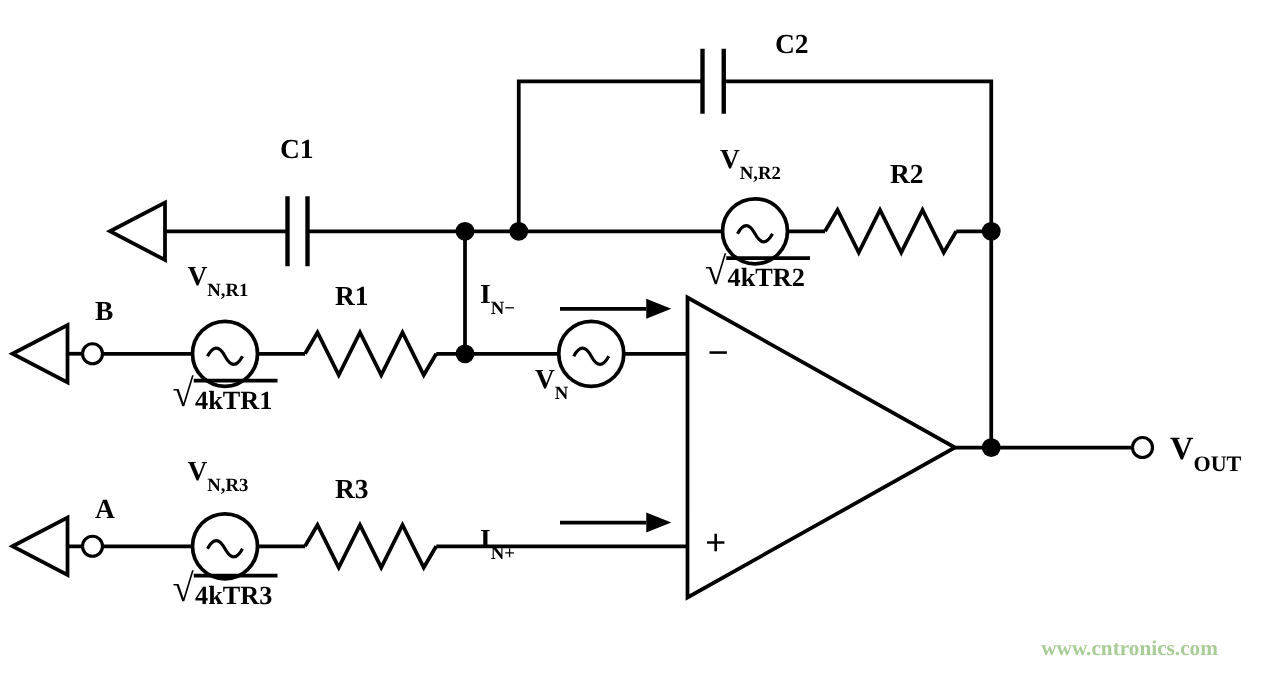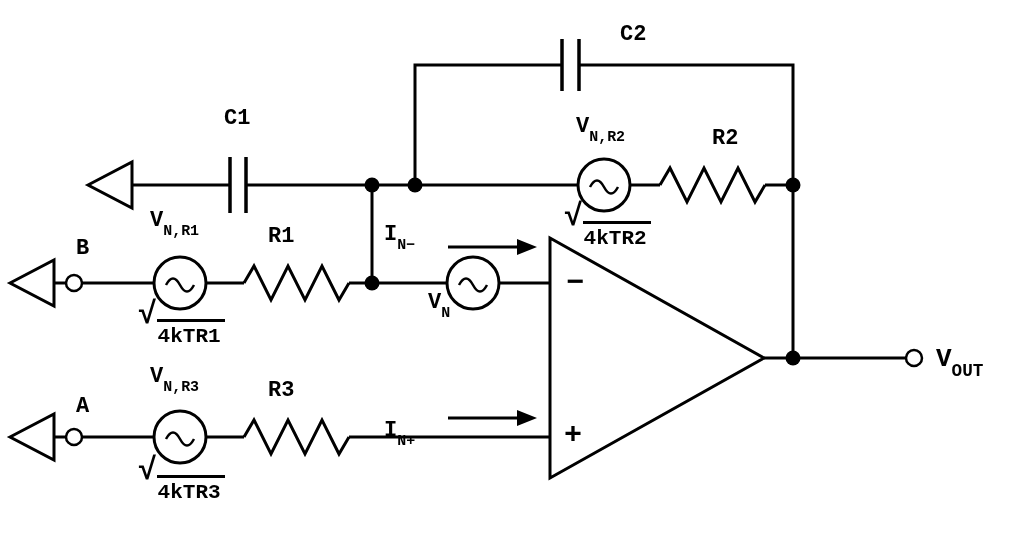--- a/index.html
+++ b/index.html
@@ -1,35 +1,35 @@
 <!DOCTYPE html>
 <html><head>
 <meta charset="utf-8">
 <style>
   html,body{margin:0;padding:0;background:#ffffff;}
   .stage{
     position:relative;width:1020px;height:538px;background:#ffffff;
-    font-family:Liberation Mono, monospace;overflow:hidden;color:#000;
+    font-family:Liberation Serif, serif;overflow:hidden;color:#000;
   }
   .stage svg{position:absolute;left:0;top:0;}
   .lbl{
     position:absolute;font-weight:bold;font-size:22px;line-height:1;
     white-space:nowrap;color:#000;
   }
   .lbl sub{font-size:0.68em;position:relative;bottom:-0.22em;font-weight:bold;}
   .lbl.big{font-size:26px;}
   .opsign{position:absolute;font-size:30px;font-weight:bold;line-height:1;color:#000;}
   .sqrt{
     position:absolute;display:flex;align-items:flex-start;color:#000;
     font-weight:bold;white-space:nowrap;
   }
   .sqrt .rad{font-size:31px;line-height:0.85;}
   .sqrt .radicand{
     border-top:3px solid #000;font-size:21px;line-height:1;
-    padding:4px 4px 0 1px;margin-top:17px;
+    padding:4px 4px 0 1px;margin-top:1px;
   }
   .watermark{
     position:absolute;font-size:17px;font-weight:bold;color:#a9cd97;
     white-space:nowrap;
   }
 </style>
 </head>
 <body>
 
 <div class="stage">
@@ -123,14 +123,15 @@
       <span class="radicand">4kTR1</span>
     </div>
   <div class="sqrt" style="left:138px;top:458px">
       <span class="rad">√</span>
       <span class="radicand">4kTR3</span>
     </div>
 
   <div class="opsign" style="left:566px;top:268px">−</div>
   <div class="opsign" style="left:564px;top:420px">+</div>
 
+  <div class="watermark" style="left:833px;top:509px">www.cntronics.com</div>
 
 </div>
 
 </body></html>

